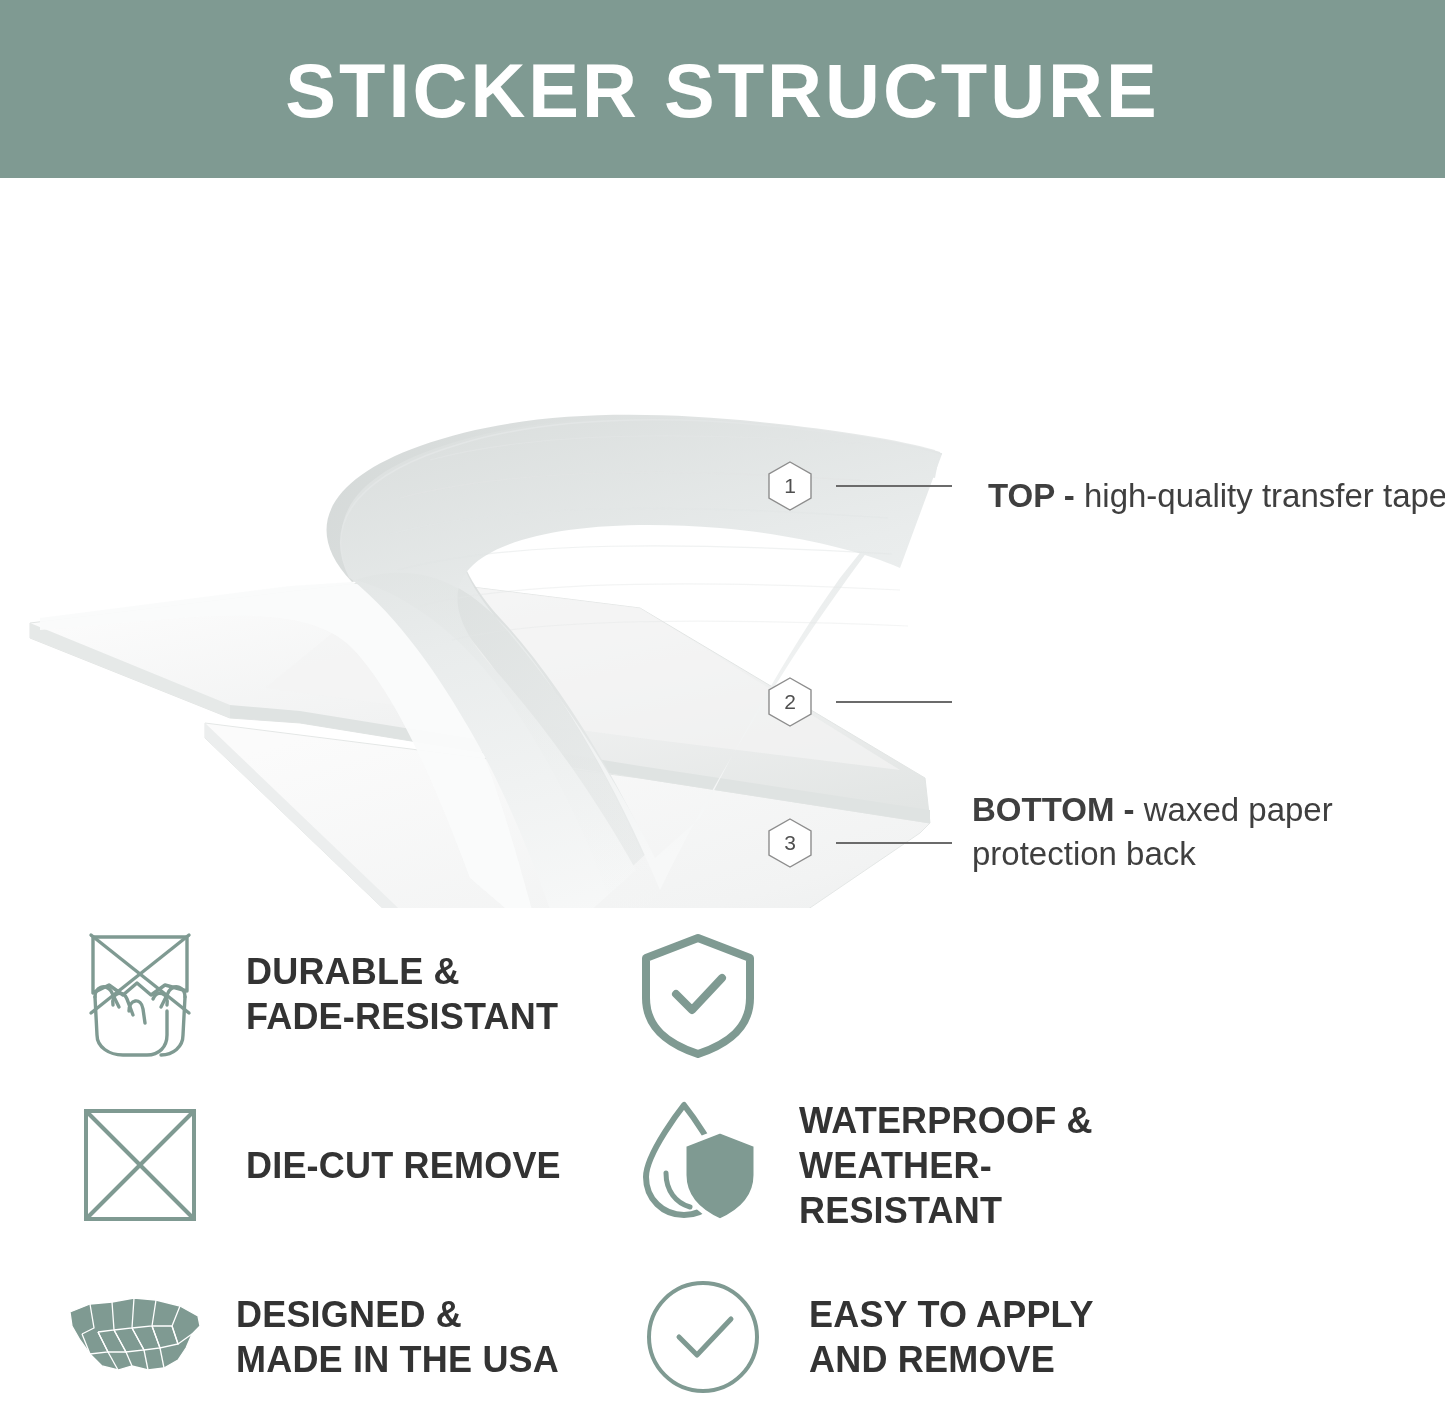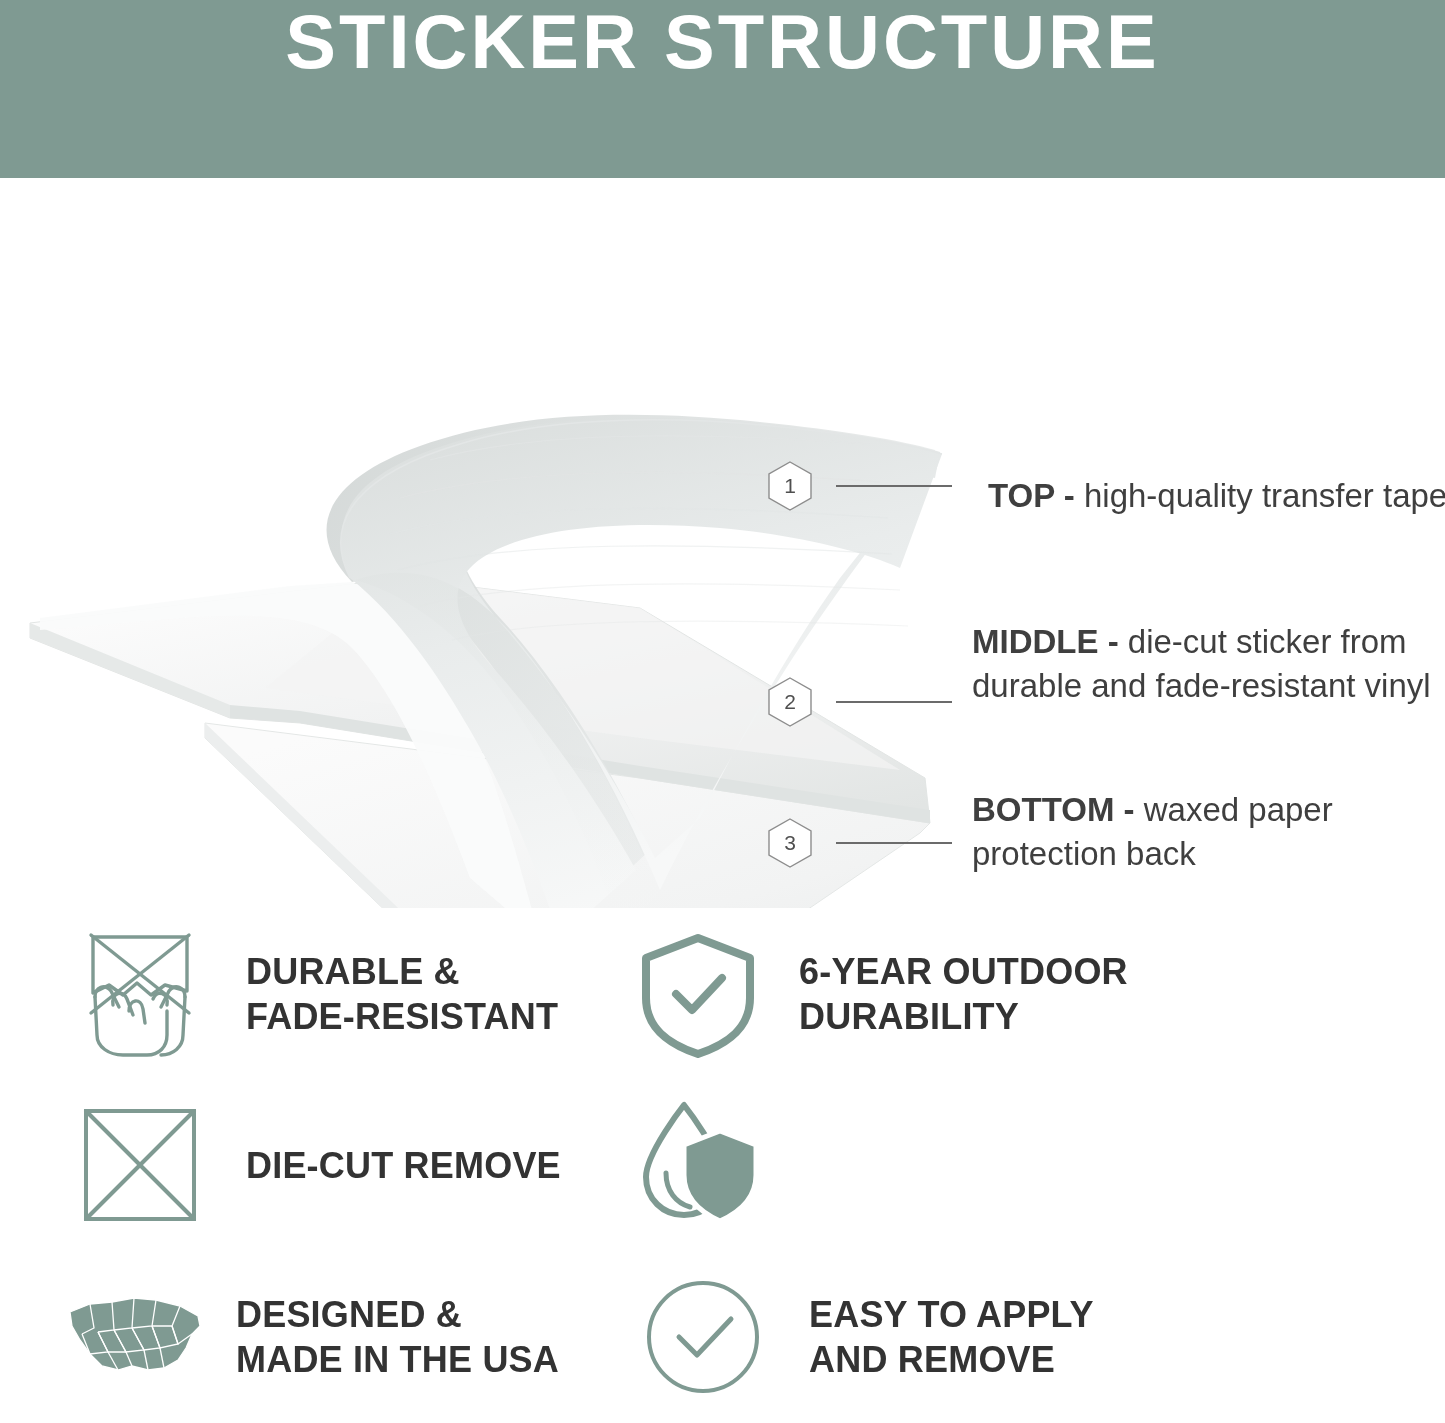--- a/index.html
+++ b/index.html
@@ -16,20 +16,21 @@
     position: relative;
     overflow: hidden;
   }
 
   
   .header {
     width: 100%;
     height: 178px;
     background: #7f9a92;
     display: flex;
+    align-items: center;
     justify-content: center;
   }
   .header-title {
     color: #ffffff;
     font-size: 76px;
     font-weight: bold;
     letter-spacing: 3px;
     font-family: "Liberation Sans", sans-serif;
     line-height: 1;
     margin-top: 4px;
@@ -200,23 +201,20 @@
   <div class="hex-wrap" style="left:768px; top:640px;">
     <svg width="44" height="50" viewBox="0 0 44 50">
       <polygon points="22,1 43,13 43,37 22,49 1,37 1,13" fill="#ffffff" stroke="#8d8d8d" stroke-width="1.4"></polygon>
     </svg>
     <div class="hex-num">3</div>
   </div>
 
   <div class="callout-text" style="left:988px; top:264px; width:460px;margin-top:32px;">
     <b>TOP -</b><span> high-quality transfer tape</span>
   </div>
-  <div class="callout-text" style="left:972px; top:442px; width:470px;">
-    <b>MIDDLE -</b><span> die-cut sticker from durable and fade-resistant vinyl</span>
-  </div>
   <div class="callout-text" style="left:972px; top:610px; width:460px;">
     <b>BOTTOM -</b><span> waxed paper protection back</span>
   </div>
 </div>
 
 <div class="features">
 
   <div class="feature">
     <div class="feature-icon">
       <svg width="150" height="150" viewBox="0 0 150 150">
@@ -237,21 +235,20 @@
     <div class="feature-label">DURABLE &amp;<br>FADE-RESISTANT</div>
   </div>
 
   <div class="feature">
     <div class="feature-icon-sm feature-icon">
       <svg width="140" height="140" viewBox="0 0 140 140">
         <path d="M70 14 L122 34 L122 74 C122 104 100 120 70 130 C40 120 18 104 18 74 L18 34 Z" fill="none" stroke="#7f9a92" stroke-width="8" stroke-linejoin="round"></path>
         <path d="M48 70 L64 86 L94 54" fill="none" stroke="#7f9a92" stroke-width="8" stroke-linecap="round" stroke-linejoin="round"></path>
       </svg>
     </div>
-    <div class="feature-label">6-YEAR OUTDOOR<br>DURABILITY</div>
   </div>
 
   <div class="feature">
     <div class="feature-icon">
       <svg width="140" height="140" viewBox="0 0 140 140">
         <g fill="none" stroke="#7f9a92" stroke-width="4" stroke-linecap="round">
           <rect x="16" y="16" width="108" height="108"></rect>
           <line x1="16" y1="16" x2="124" y2="124"></line>
           <line x1="124" y1="16" x2="16" y2="124"></line>
         </g>
@@ -261,20 +258,21 @@
   </div>
 
   <div class="feature">
     <div class="feature-icon-sm feature-icon">
       <svg width="140" height="140" viewBox="0 0 140 140">
         <path d="M56 10 C56 10 18 58 18 82 C18 104 35 120 56 120 C77 120 94 104 94 82 C94 58 56 10 56 10 Z" fill="none" stroke="#7f9a92" stroke-width="6" stroke-linejoin="round"></path>
         <path d="M38 78 C38 96 48 108 62 112" fill="none" stroke="#7f9a92" stroke-width="5" stroke-linecap="round"></path>
         <path d="M92 36 L128 50 L128 80 C128 104 110 118 92 126 C74 118 56 104 56 80 L56 50 Z" fill="#7f9a92" stroke="#ffffff" stroke-width="5" stroke-linejoin="round"></path>
       </svg>
     </div>
+    <div class="feature-label">WATERPROOF &amp;<br>WEATHER- RESISTANT</div>
   </div>
 
   <div class="feature">
     <div class="feature-icon-sm feature-icon">
       <svg width="150" height="110" viewBox="0 0 150 110">
         <g fill="#7f9a92" stroke="#ffffff" stroke-width="1.3">
           <path d="M10 30 L30 22 L52 20 L74 16 L96 18 L120 24 L138 34 L140 44 L132 52 L126 66
                    L118 78 L104 86 L88 88 L72 84 L58 88 L42 84 L30 72 L20 58 L12 44 Z"></path>
           <path d="M30 22 L34 46 L22 52" fill="none"></path>
           <path d="M52 20 L54 48 L38 50" fill="none"></path>

